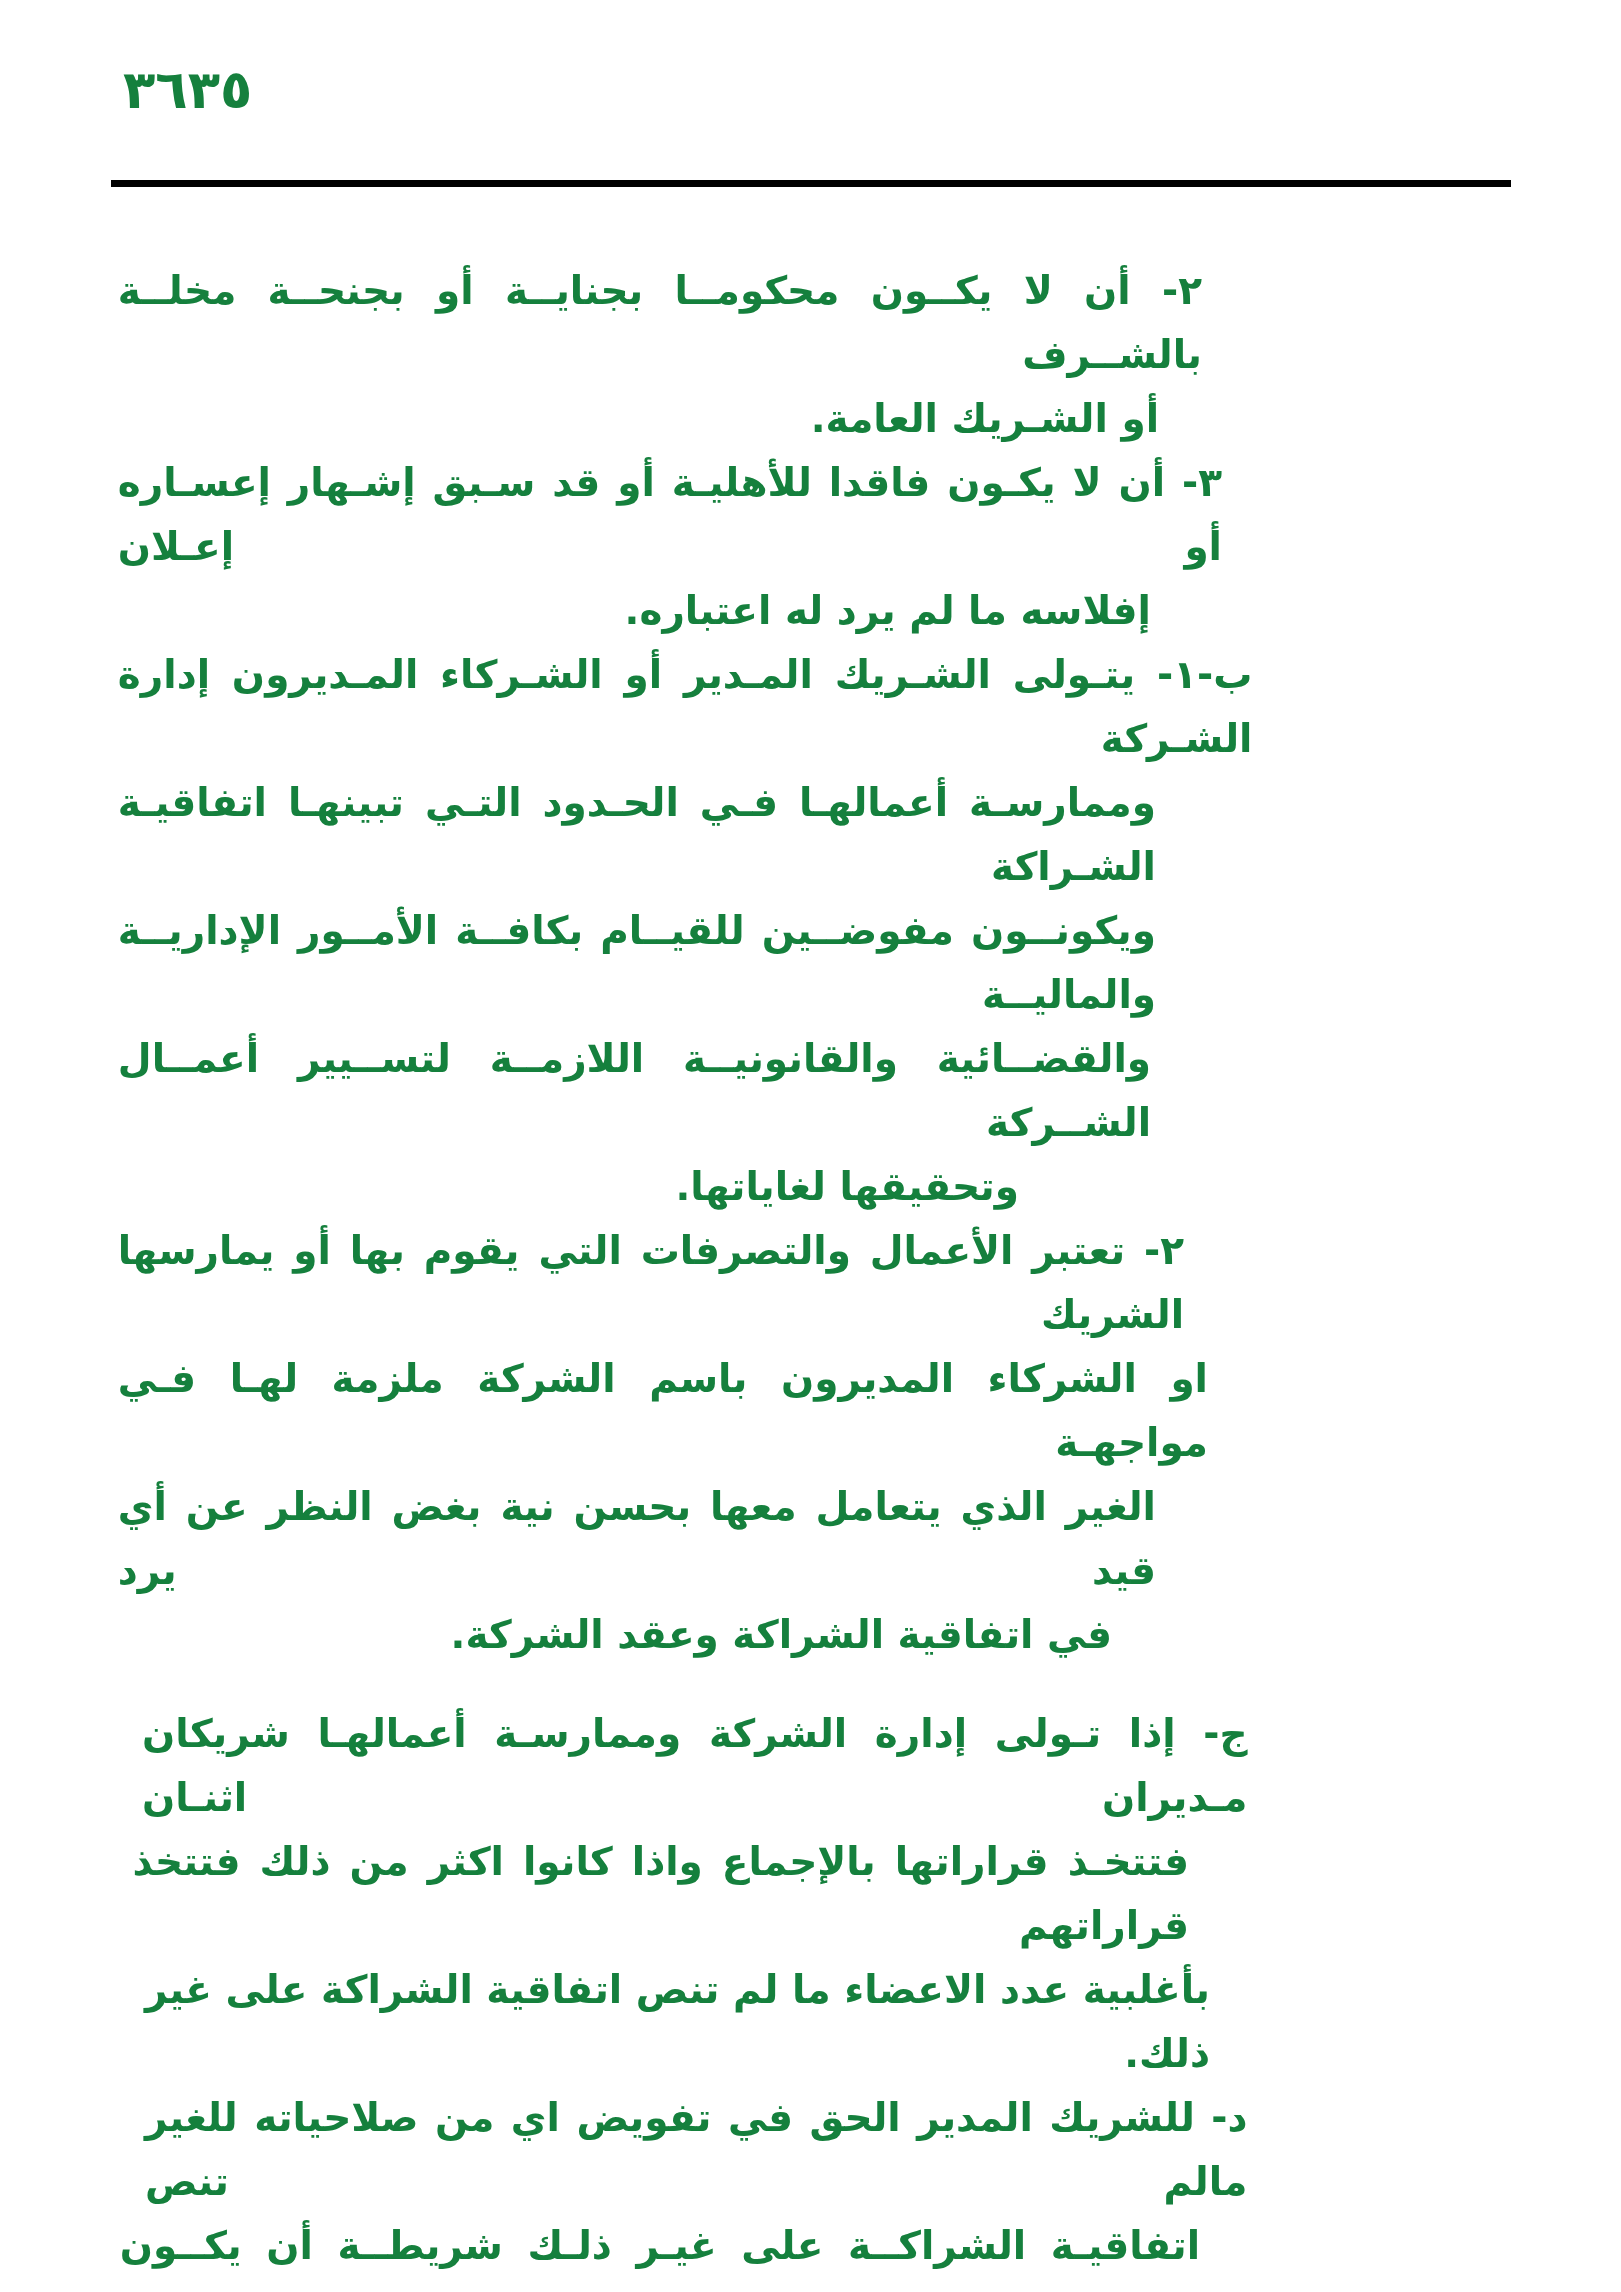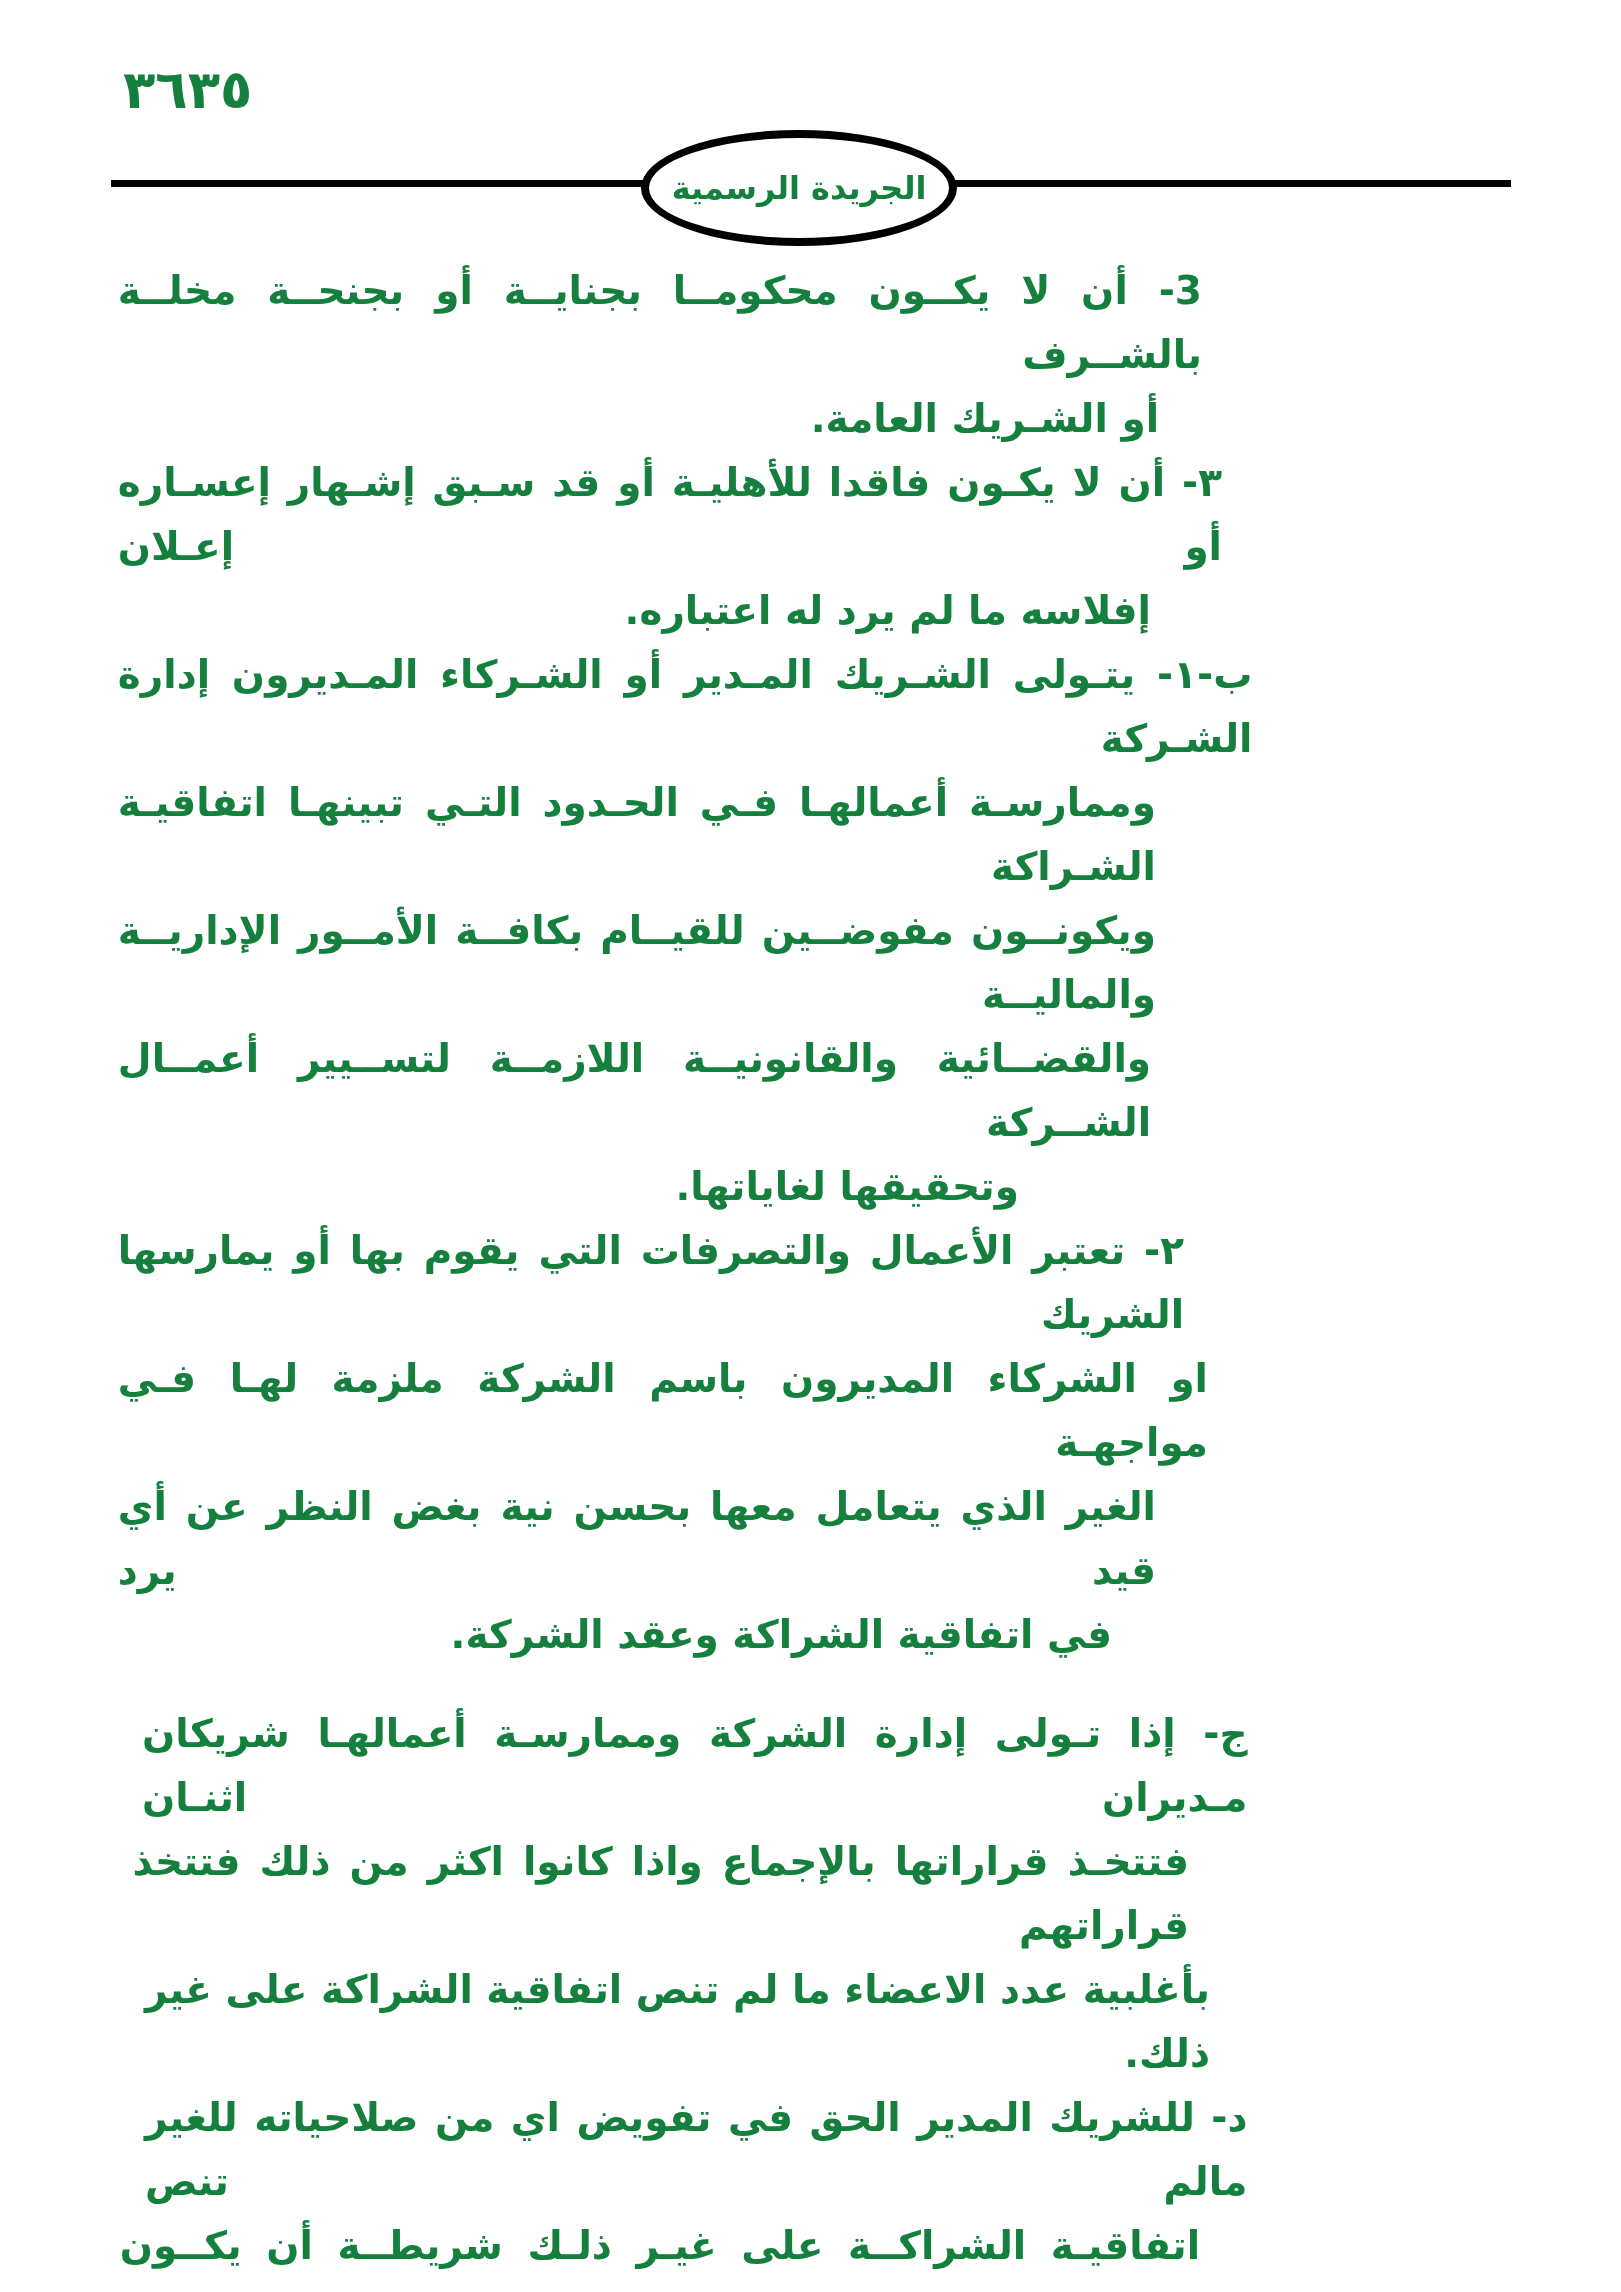--- a/index.html
+++ b/index.html
@@ -39,26 +39,23 @@
 </style>
 </head>
 <body>
 
 <div class="page">
 
   <div class="pagenum">٣٦٣٥</div>
 
   <div class="rule"></div>
 
-  <div class="oval">
-    <span>الجريدة الرسمية</span>
-  </div>
 
   <div class="body-text">
-    <div class="line j" style="margin-right:72px;margin-left:9.8px">3- أن لا يكــون محكومــا بجنايــة أو بجنحــة مخلــة بالشــرف</div>
+    <div class="line j" style="margin-right:72px;margin-left:9.8px">٢- أن لا يكــون محكومــا بجنايــة أو بجنحــة مخلــة بالشــرف</div>
     <div class="line r" style="margin-right:115px">أو الشـريك العامة.</div>
     <div class="line j" style="margin-right:52px;margin-left:9.8px">٣- أن لا يكـون فاقدا للأهليـة أو قد سـبق إشـهار إعسـاره أو إعـلان</div>
     <div class="line r" style="margin-right:123px">إفلاسه ما لم يرد له اعتباره.</div>
     <div class="line j" style="margin-right:21.6px;margin-left:9.8px">ب-١- يتـولى الشـريك المـدير أو الشـركاء المـديرون إدارة الشـركة</div>
     <div class="line j" style="margin-right:118px;margin-left:9.8px">وممارسـة أعمالهـا فـي الحـدود التـي تبينهـا اتفاقيـة الشـراكة</div>
     <div class="line j" style="margin-right:118px;margin-left:9.8px">ويكونــون مفوضــين للقيــام بكافــة الأمــور الإداريــة والماليــة</div>
     <div class="line j" style="margin-right:123px;margin-left:9.8px">والقضــائية والقانونيــة اللازمــة لتســيير أعمــال الشــركة</div>
     <div class="line r" style="margin-right:255px">وتحقيقها لغاياتها.</div>
     <div class="line j" style="margin-right:90px;margin-left:9.8px">٢- تعتبر الأعمال والتصرفات التي يقوم بها أو يمارسها الشريك</div>
     <div class="line j" style="margin-right:66px;margin-left:9.8px">او الشركاء المديرون باسم الشركة ملزمة لهـا فـي مواجهـة</div>

